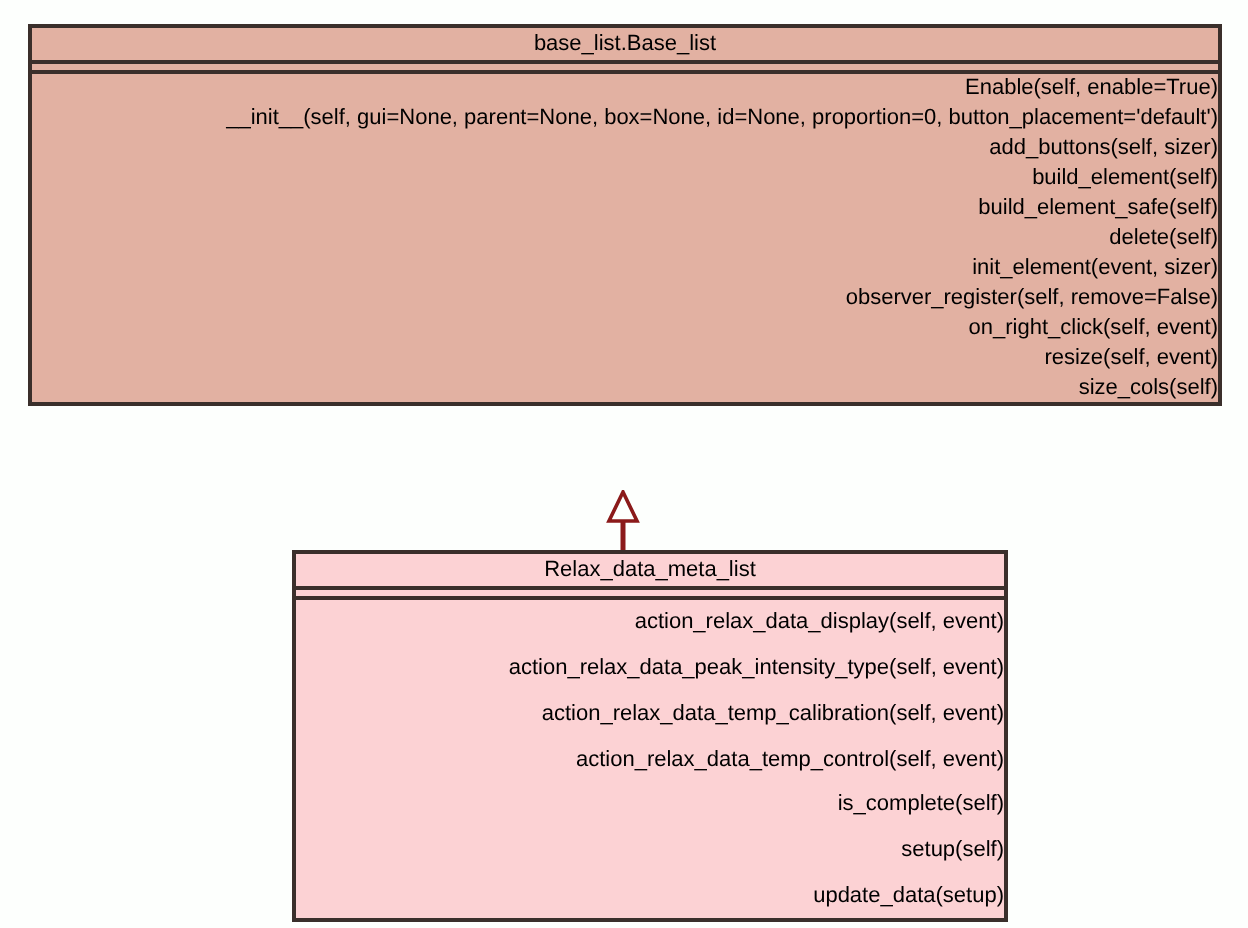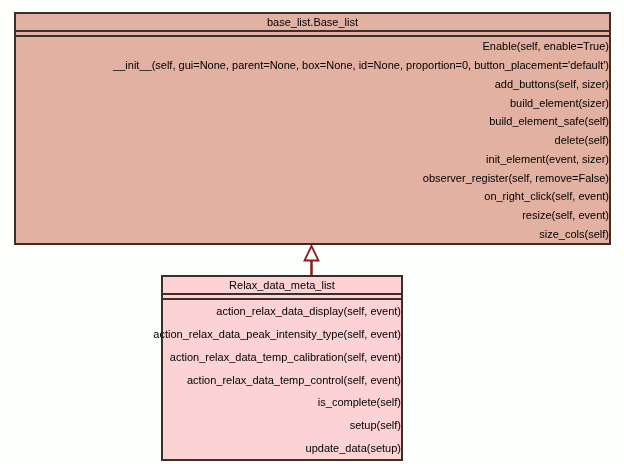--- a/index.html
+++ b/index.html
@@ -21,26 +21,26 @@
     overflow: hidden;
   }
   .class-box {
     position: absolute;
     border: 2px solid var(--border);
     display: flex;
     flex-direction: column;
   }
   .class-box.base {
     left: 14px; top: 12px;
-    width: 597px; height: 233px;
+    width: 597px; height: 191px;
     background: var(--fill-base);
   }
   .class-box.sub {
-    left: 161px; top: 275px;
-    width: 242px; height: 186px;
+    left: 146px; top: 275px;
+    width: 358px; height: 186px;
     background: var(--fill-sub);
   }
   .class-title {
     height: 18px;
     flex: 0 0 18px;
     border-bottom: 2px solid var(--border);
     display: flex;
     align-items: center;
     justify-content: center;
     white-space: nowrap;
@@ -73,21 +73,21 @@
 </head>
 <body>
 
 <div class="class-box base">
   <div class="class-title">base_list.Base_list</div>
   <div class="attrs-compartment"></div>
   <div class="methods-compartment">
     <div class="method-row">Enable(self, enable=True)</div>
     <div class="method-row">__init__(self, gui=None, parent=None, box=None, id=None, proportion=0, button_placement='default')</div>
     <div class="method-row">add_buttons(self, sizer)</div>
-    <div class="method-row">build_element(sizer)</div>
+    <div class="method-row">build_element(self)</div>
     <div class="method-row">build_element_safe(self)</div>
     <div class="method-row">delete(self)</div>
     <div class="method-row">init_element(event, sizer)</div>
     <div class="method-row">observer_register(self, remove=False)</div>
     <div class="method-row">on_right_click(self, event)</div>
     <div class="method-row">resize(self, event)</div>
     <div class="method-row">size_cols(self)</div>
   </div>
 </div>
 

